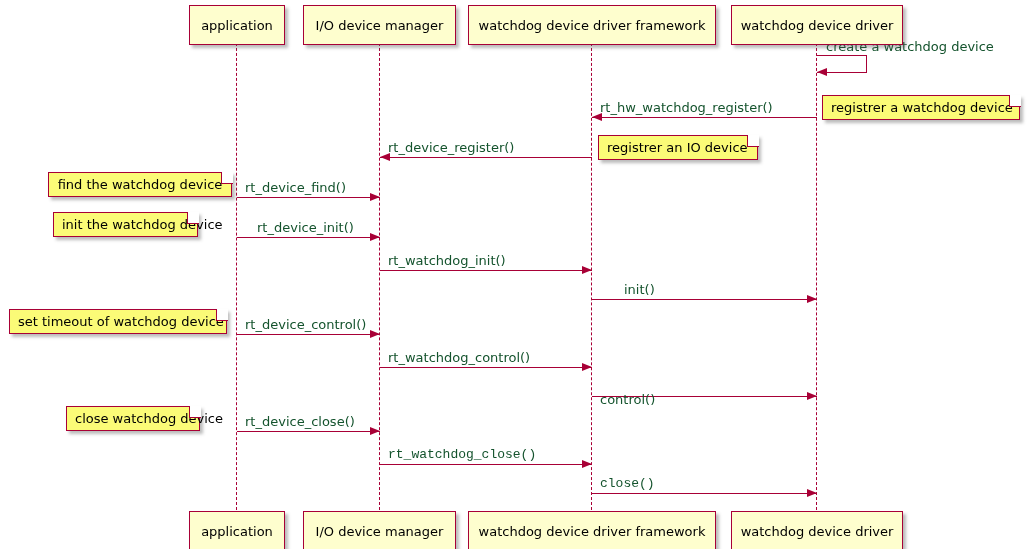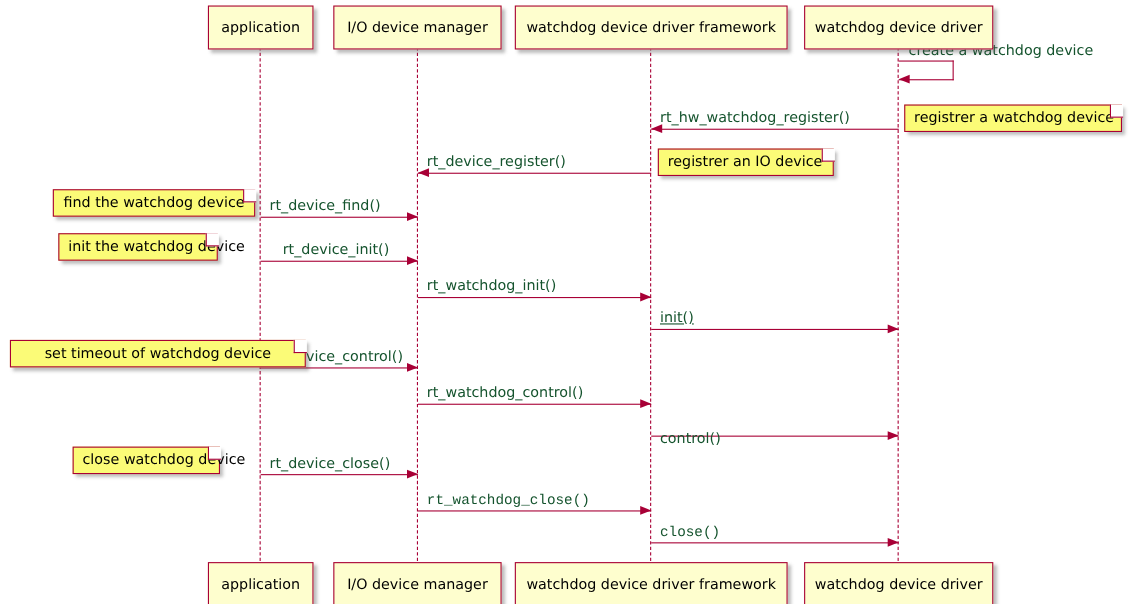--- a/index.html
+++ b/index.html
@@ -148,21 +148,21 @@
         <div class="msg-label" style="left: 245px; top: 221px; margin-left: 12px;">rt_device_init()</div>
       </div>
       <div>
         <div class="msg-line" style="left: 380px; top: 270px; width: 212px;"></div>
         <div class="arrowhead right" style="left: 582px; top: 266px;"></div>
         <div class="msg-label" style="left: 388px; top: 254px;">rt_watchdog_init()</div>
       </div>
       <div>
         <div class="msg-line" style="left: 592px; top: 299px; width: 225px;"></div>
         <div class="arrowhead right" style="left: 807px; top: 295px;"></div>
-        <div class="msg-label" style="left: 600px; top: 283px; text-decoration: underline;">init()</div>
+        <div class="msg-label" style="left: 624px; top: 283px;">init()</div>
       </div>
       <div>
         <div class="msg-line" style="left: 237px; top: 334px; width: 143px;"></div>
         <div class="arrowhead right" style="left: 370px; top: 330px;"></div>
         <div class="msg-label" style="left: 245px; top: 318px;">rt_device_control()</div>
       </div>
       <div>
         <div class="msg-line" style="left: 380px; top: 367px; width: 212px;"></div>
         <div class="arrowhead right" style="left: 582px; top: 363px;"></div>
         <div class="msg-label" style="left: 388px; top: 351px;">rt_watchdog_control()</div>
@@ -199,21 +199,21 @@
         <span class="fold"></span>
       </div>
       <div class="note" style="left: 48px; top: 172px; width: 184px; justify-content: center;">
         <span>find the watchdog device</span>
         <span class="fold"></span>
       </div>
       <div class="note" style="left: 53px; top: 212px; width: 145px;">
         <span>init the watchdog device</span>
         <span class="fold"></span>
       </div>
-      <div class="note" style="left: 9px; top: 309px; width: 269px; justify-content: center;">
+      <div class="note" style="left: 9px; top: 309px; width: 218px;">
         <span>set timeout of watchdog device</span>
         <span class="fold"></span>
       </div>
       <div class="note" style="left: 66px; top: 406px; width: 134px;">
         <span>close watchdog device</span>
         <span class="fold"></span>
       </div>
     </div>
 
   <div id="participants-top">

